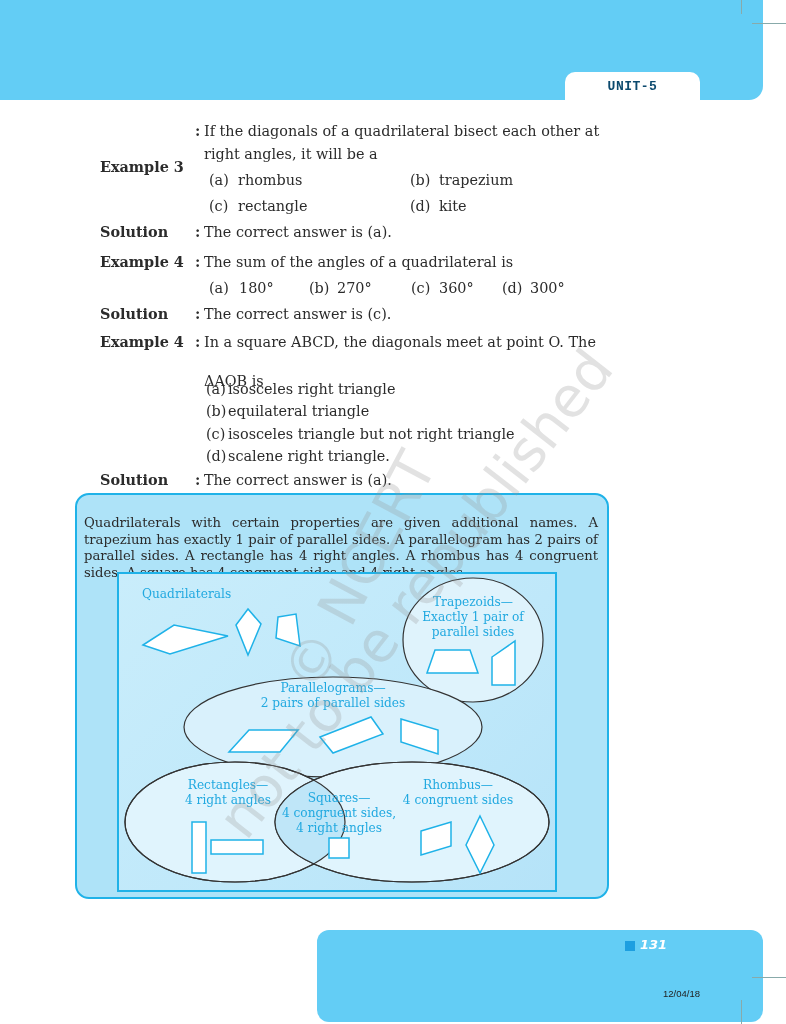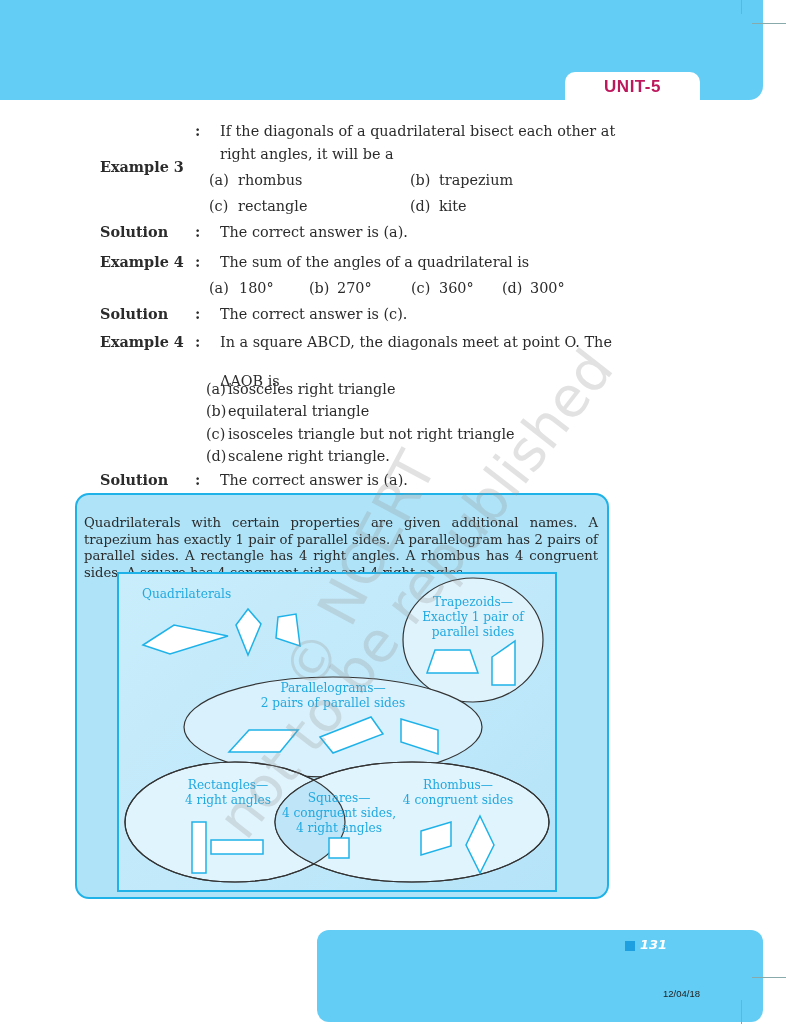--- a/index.html
+++ b/index.html
@@ -2,29 +2,29 @@
 <html><head>
 <meta charset="utf-8">
 <style>
   html, body { margin:0; padding:0; }
   body { width:786px; height:1024px; position:relative; background:#ffffff; overflow:hidden;
          font-family:"DejaVu Serif", "Liberation Serif", serif; color:#2b2b2b; }
   .header-band { position:absolute; left:0; top:0; width:763px; height:100px; background:#63cdf5;
                  border-bottom-right-radius:14px; }
   .unit-tab { position:absolute; left:565px; top:72px; width:135px; height:28px; background:#ffffff;
               border-top-left-radius:10px; border-top-right-radius:10px; text-align:center; }
-  .unit-tab span { font-family:Liberation Sans, sans-serif; font-weight:bold; color:#be185d; font-size:17px;
+  .unit-tab span { font-family:Liberation Mono, monospace; font-weight:bold; color:#0c4a6e; font-size:13px;
                    line-height:30px; letter-spacing:0.5px; }
   .crop-v { position:absolute; left:741px; top:0; width:1px; height:14px; background:#8aa; }
   .crop-h { position:absolute; left:752px; top:23px; width:34px; height:1px; background:#8aa; }
 
   .row { position:absolute; font-size:14.4px; line-height:18px; white-space:nowrap; }
   .lbl { position:absolute; left:100px; font-weight:bold; font-size:14.4px; }
   .colon { position:absolute; left:195px; font-weight:bold; }
-  .txt { position:absolute; left:220px; }
+  .txt { position:absolute; left:204px; }
   .opt { position:absolute; }
 
   .info-box { position:absolute; left:75px; top:493px; width:534px; height:406px; background:#aee3f8;
               border:2px solid #1fb2e8; border-radius:14px; box-sizing:border-box; }
   .info-text { position:absolute; left:84px; top:498px; width:514px; font-size:13.2px; line-height:16.5px;
                text-align:justify; color:#2b2b2b;margin-top:17px; }
   .venn-frame { position:absolute; left:117px; top:572px; width:440px; height:320px;
                 border:2px solid #1fb2e8; box-sizing:border-box;
                 background:linear-gradient(135deg,#c9edfb 0%,#bfe8fa 60%,#b5e3f8 100%); }
   svg.venn { position:absolute; left:0; top:0; }

